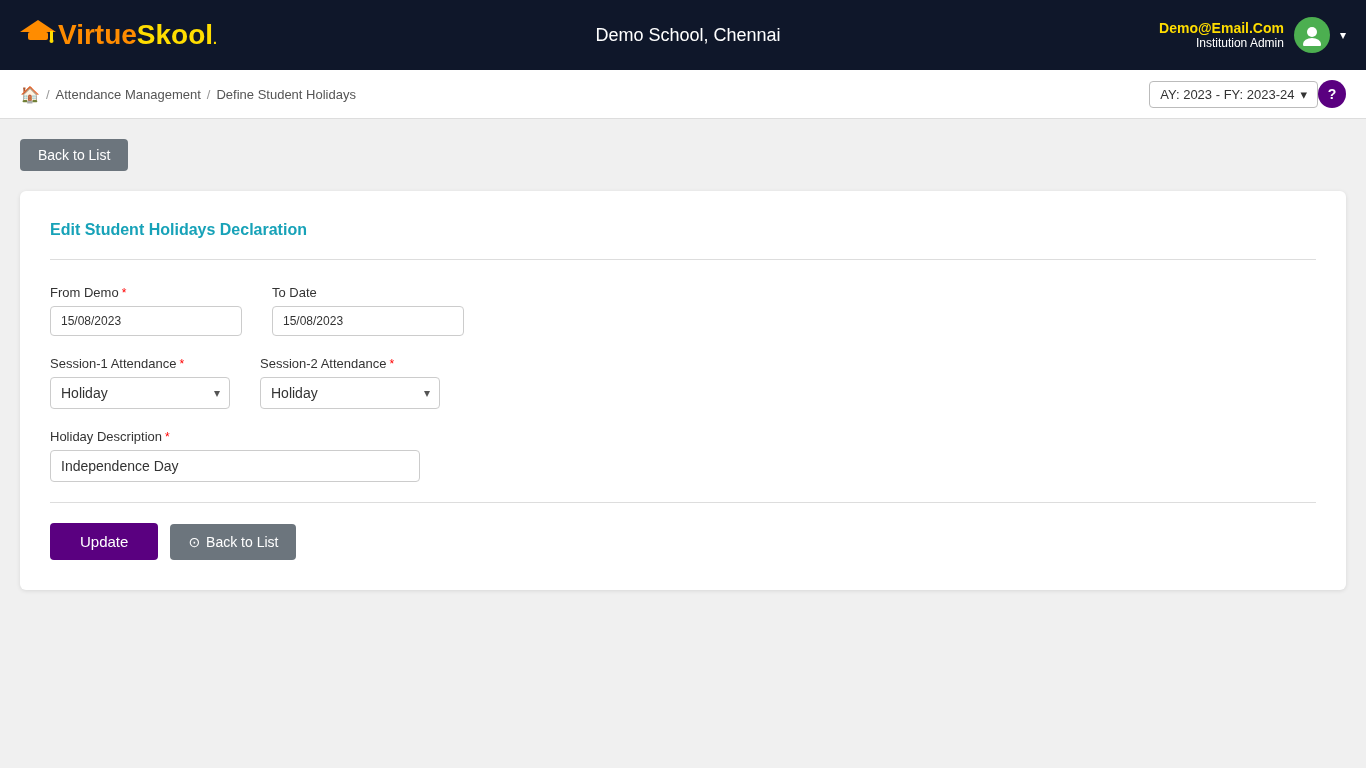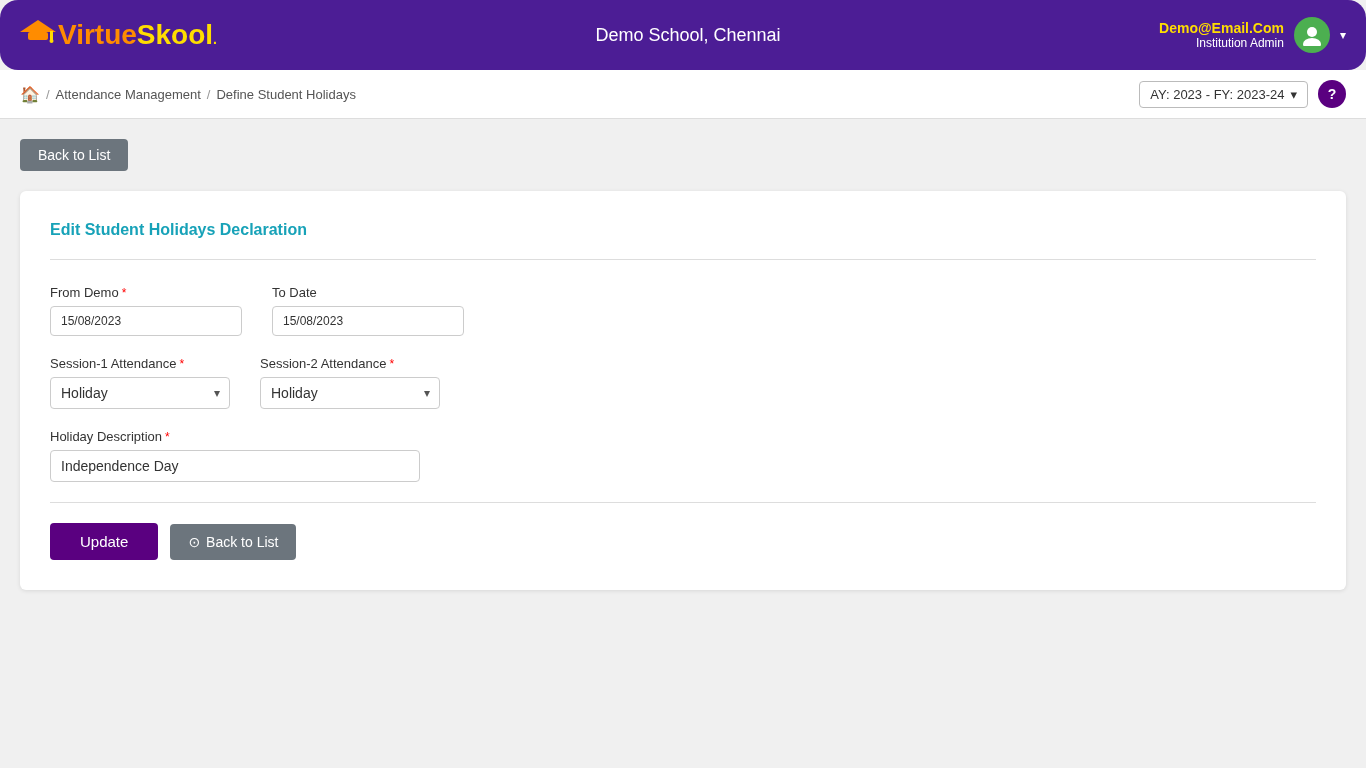--- a/index.html
+++ b/index.html
@@ -1,26 +1,25 @@
 <!DOCTYPE html>
 <html><head>
   <meta charset="utf-8">
   <style>
     * { box-sizing: border-box; margin: 0; padding: 0; }
     body { font-family: Arial, sans-serif; background: #f0f0f0; min-height: 768px; }
 
     
     .header {
-      background: #4c1d95;
+      background: #0f172a;
       height: 70px;
       display: flex;
       align-items: center;
       justify-content: space-between;
       padding: 0 20px;
-      border-radius: 18px;
     }
     .logo {
       display: flex;
       align-items: center;
     }
     .logo-text {
       font-size: 28px;
       font-weight: bold;
     }
     .logo-virtue { color: #ff8c00; }
@@ -85,21 +84,20 @@
       color: #555;
       font-size: 16px;
     }
     .breadcrumb-sep { color: #999; }
     .breadcrumb-link { color: #555; text-decoration: none; }
     .breadcrumb-current { color: #555; }
 
     .breadcrumb-right {
       display: flex;
       align-items: center;
-      gap: 10px;
       margin-left: 8px;
     }
     .ay-selector {
       border: 1px solid #bbb;
       border-radius: 4px;
       padding: 5px 10px;
       font-size: 13px;
       color: #333;
       background: white;
       cursor: pointer;

